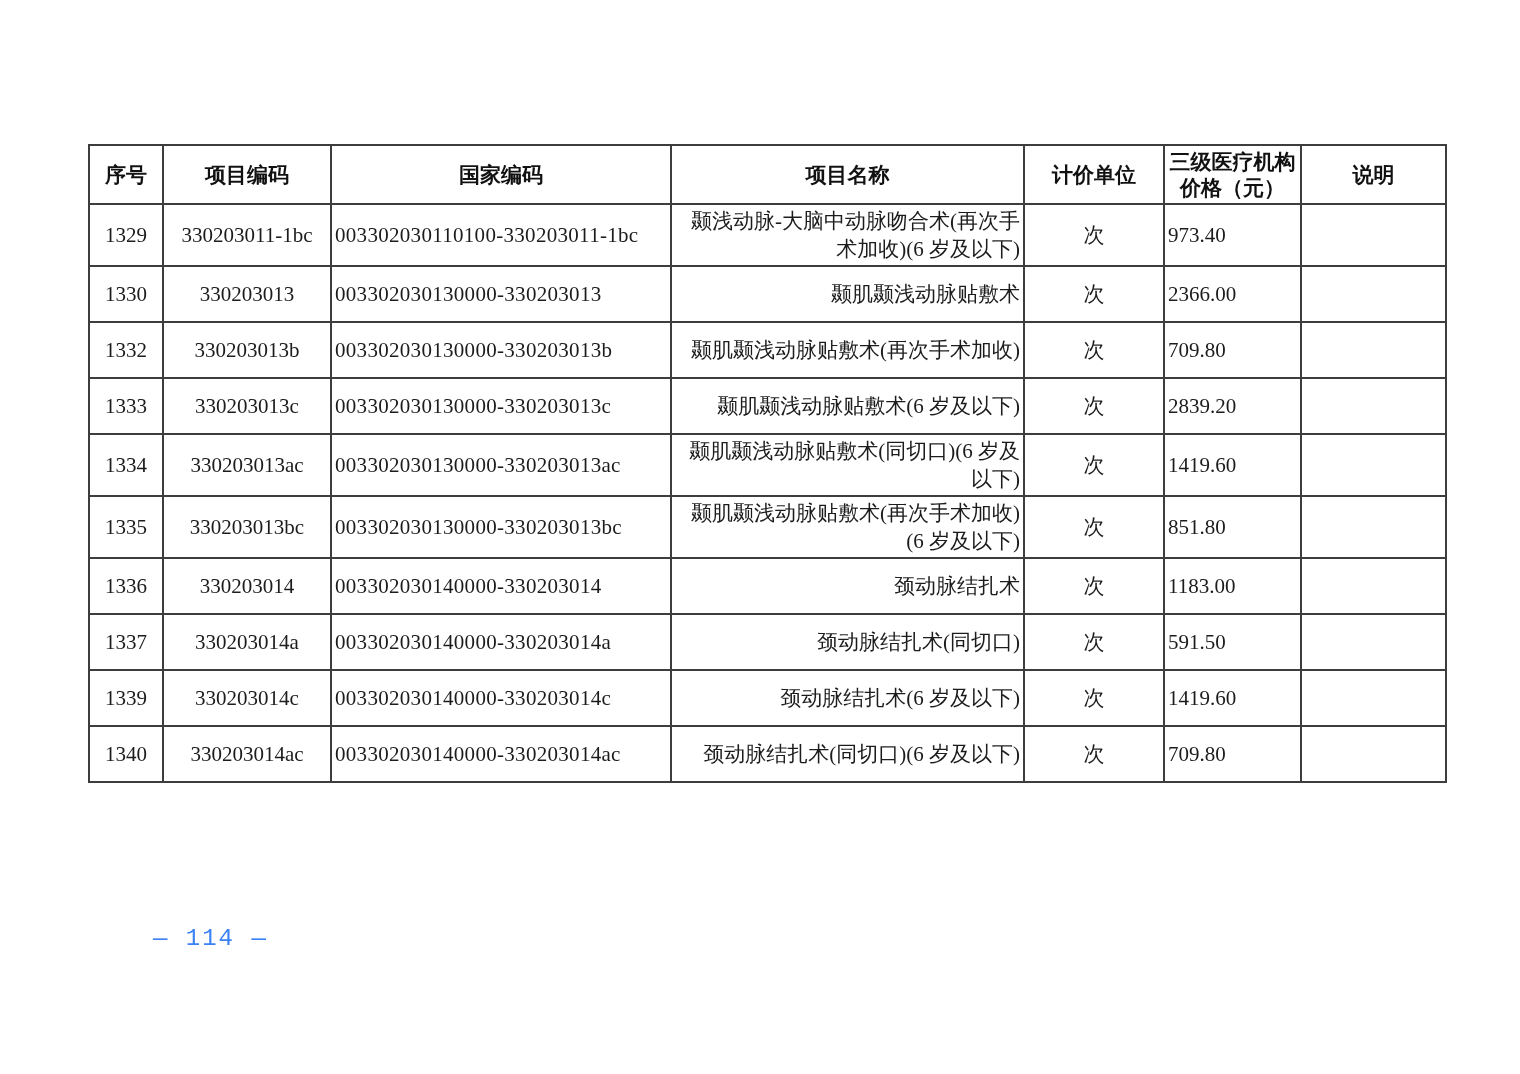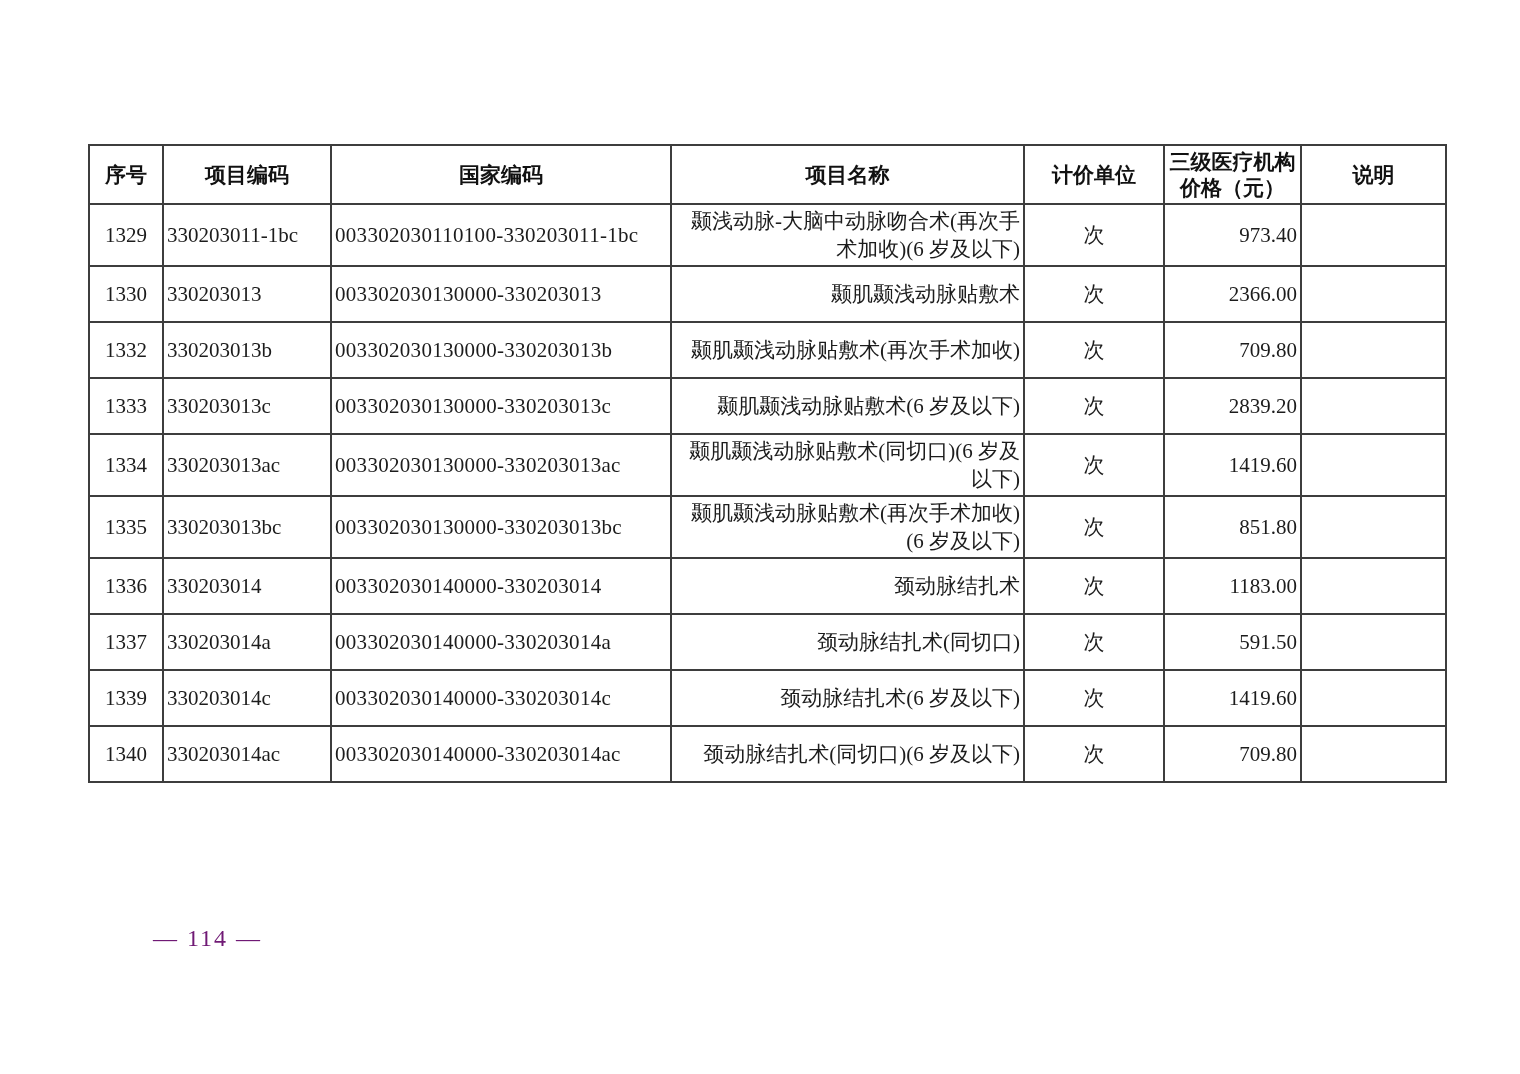--- a/index.html
+++ b/index.html
@@ -47,33 +47,33 @@
     color: #111111;
   }
   table.price-table tbody td {
     font-size: 21px;
     line-height: 28px;
     height: 50px;
     padding: 2px 3px;
     vertical-align: middle;
   }
   td.c-seq   { text-align: center; font-family: Liberation Serif, serif; }
-  td.c-code  { text-align: left; }
+  td.c-code  { text-align: center; }
   td.c-ncode { text-align: left; letter-spacing: 0.3px; }
   td.c-name  { text-align: right; }
   td.c-unit  { text-align: center; }
-  td.c-price { text-align: right; }
+  td.c-price { text-align: left; }
   td.c-note  { text-align: center; }
   .footer {
     position: absolute;
     left: 153px;
     top: 925px;
-    font-family: Liberation Serif, serif;
+    font-family: Liberation Mono, monospace;
     font-size: 24px;
-    color: #701a75;
+    color: #3b82f6;
     letter-spacing: 2px;
   }
 </style>
 </head>
 <body>
 
 <div class="page">
 
   <table class="price-table">
     <colgroup>

